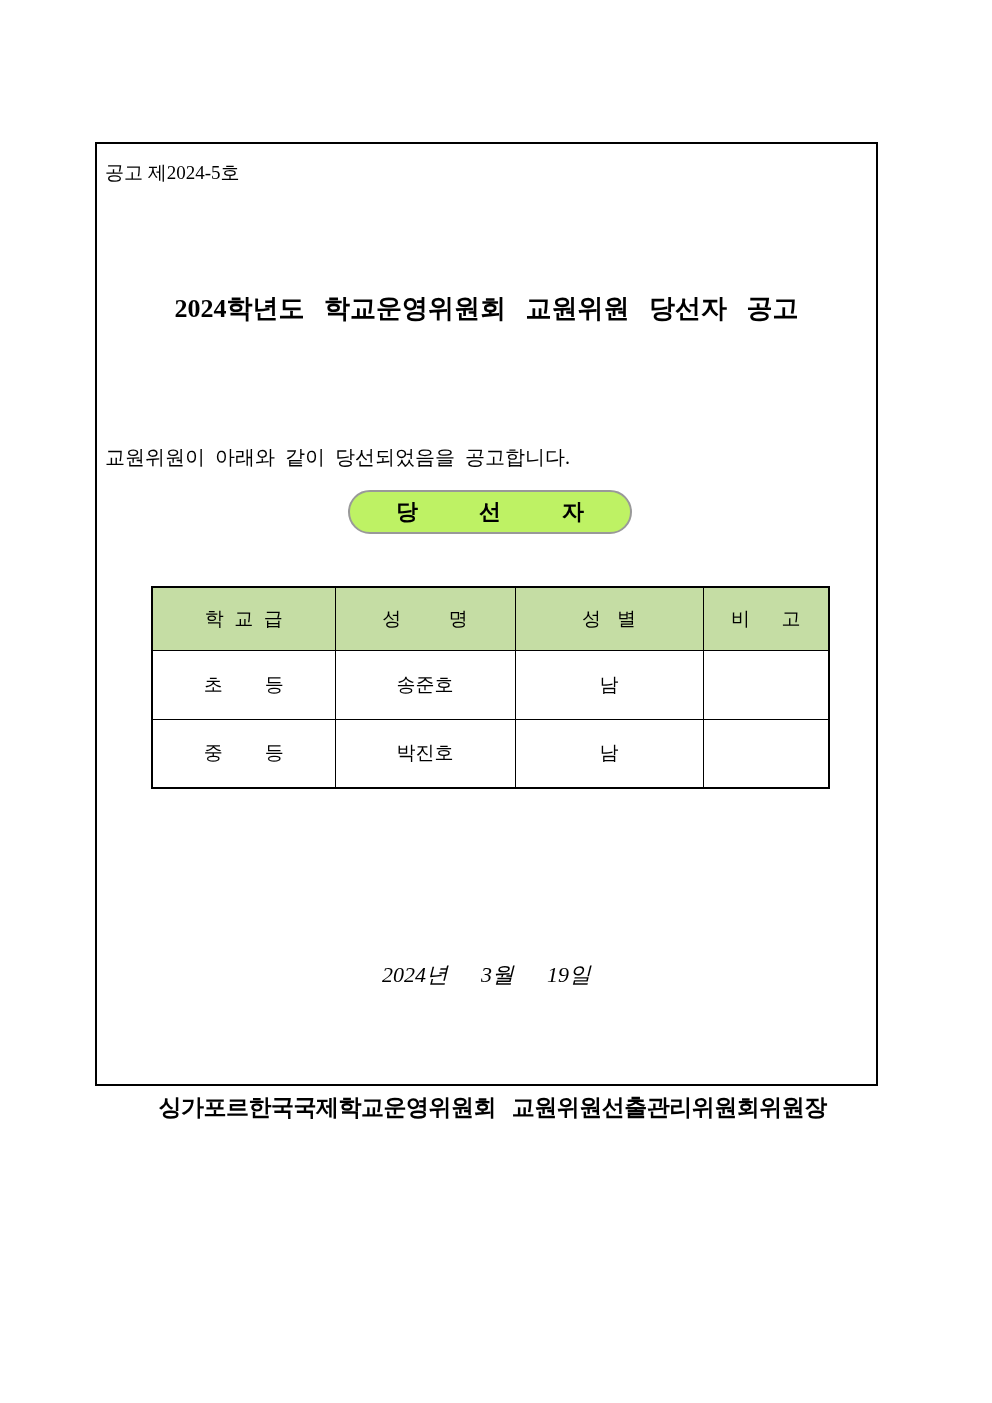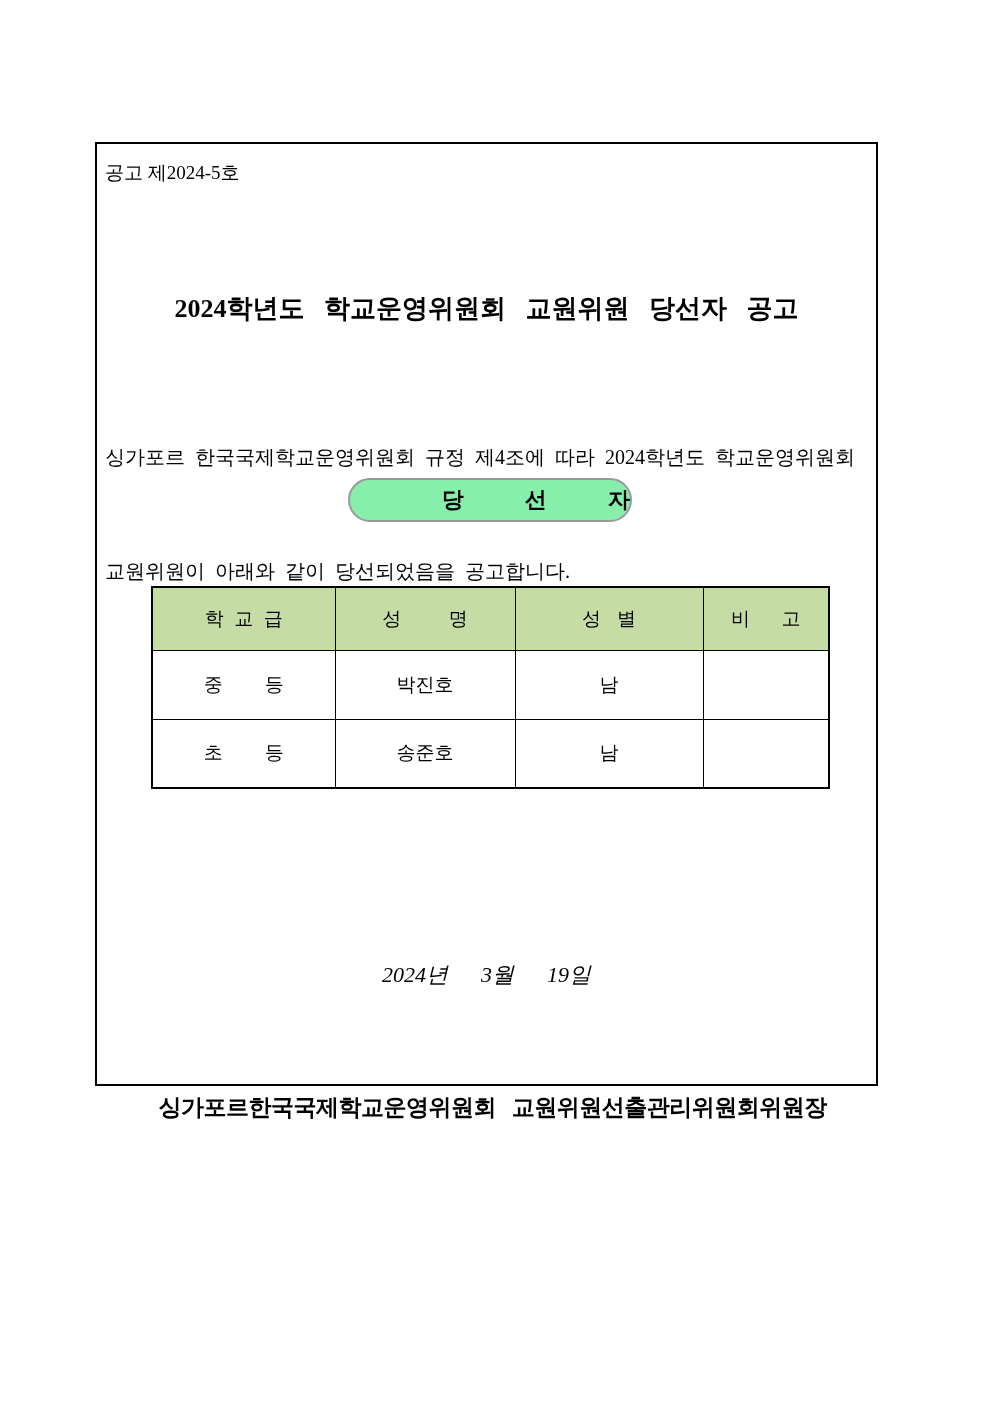--- a/index.html
+++ b/index.html
@@ -46,30 +46,30 @@
     position: absolute;
     left: 8px;
     top: 218px;
     font-size: 20px;
     line-height: 38px;
     white-space: pre;
   }
   .badge {
     position: absolute;
     left: 251px;
-    top: 334px;
+    top: 346px;
     width: 280px;
     height: 40px;
     border: 2px solid #999999;
     border-radius: 22px;
     display: flex;
     align-items: center;
-    justify-content: flex-end;
+    justify-content: center;
     box-sizing: content-box;
-    background: #86efac;
+    background: #bef264;
   }
   .badge-label {
     font-family: "Liberation Sans", sans-serif;
     font-size: 22px;
     font-weight: bold;
     white-space: pre;
   }
   table.winners {
     position: absolute;
     left: 54px;
@@ -121,21 +121,20 @@
 </head>
 <body>
 
 <div class="page">
 
   <div class="notice-no">공고 제2024-5호</div>
 
   <div class="doc-title">2024학년도   학교운영위원회   교원위원   당선자   공고</div>
 
   <div class="body-text">
-    <div>싱가포르  한국국제학교운영위원회  규정  제4조에  따라  2024학년도  학교운영위원회</div>
     <div>교원위원이  아래와  같이  당선되었음을  공고합니다.</div>
   </div>
 
   <div class="badge">
     <span class="badge-label">당          선          자</span>
   </div>
 
   <table class="winners">
     <colgroup>
       <col class="c1">
@@ -146,28 +145,28 @@
     <thead>
       <tr>
         <th>학  교  급</th>
         <th>성         명</th>
         <th>성   별</th>
         <th>비      고</th>
       </tr>
     </thead>
     <tbody>
       <tr>
-        <td>중        등</td>
-        <td>박진호</td>
+        <td>초        등</td>
+        <td>송준호</td>
         <td>남</td>
         <td></td>
       </tr>
       <tr>
-        <td>초        등</td>
-        <td>송준호</td>
+        <td>중        등</td>
+        <td>박진호</td>
         <td>남</td>
         <td></td>
       </tr>
     </tbody>
   </table>
 
   <div class="date-line">2024년      3월      19일</div>
 
   <div class="signature-line">싱가포르한국국제학교운영위원회   교원위원선출관리위원회위원장</div>
 

